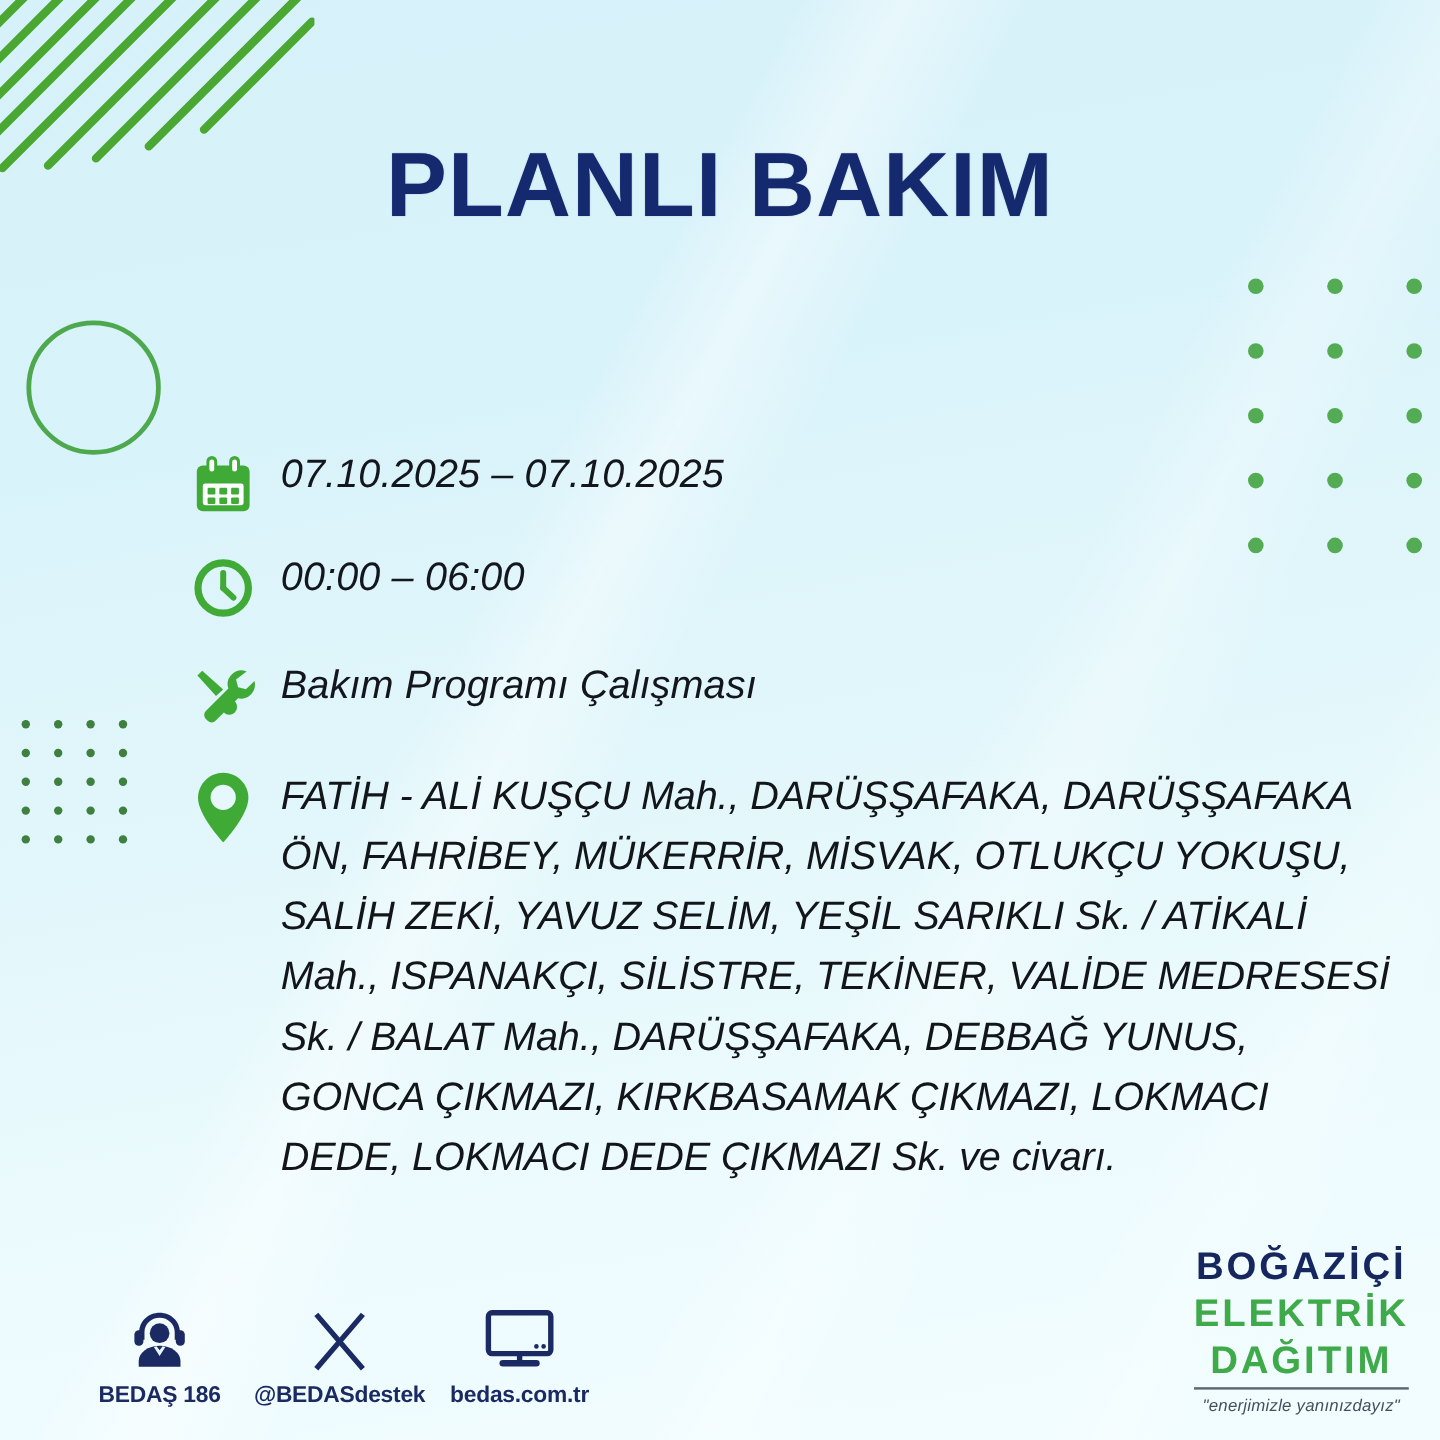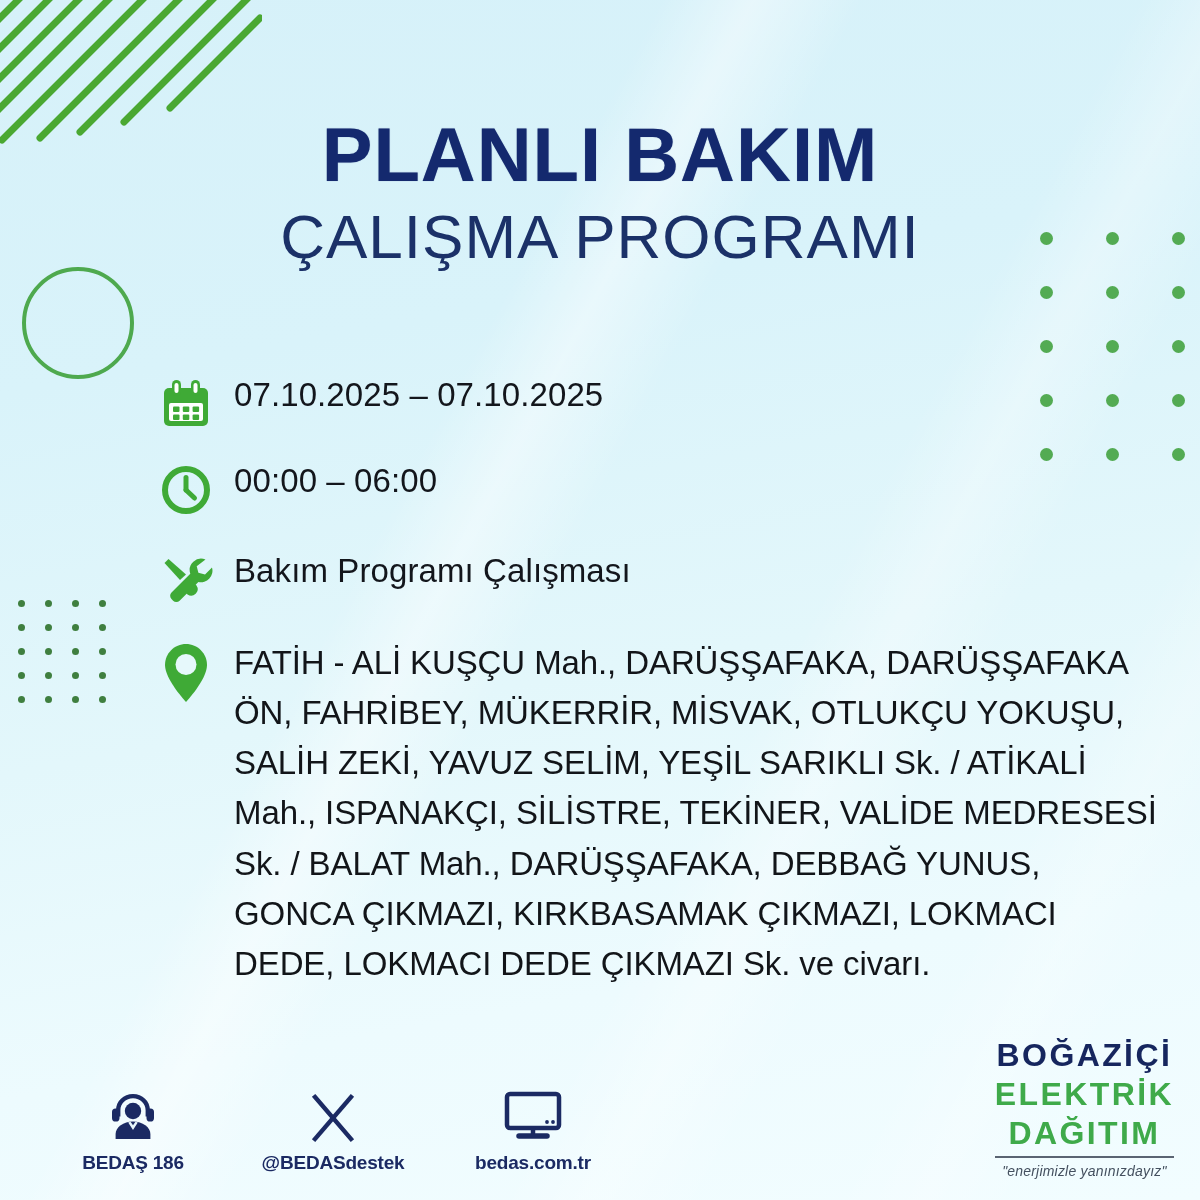--- a/index.html
+++ b/index.html
@@ -123,20 +123,21 @@
     display: flex;
     justify-content: flex-start;
     align-items: flex-start;
     padding-top: 2px;
   }
   .info-text {
     font-size: 33px;
     color: #13161c;
     line-height: 1.16;
     letter-spacing: 0.1px;
+    font-style: italic;
   }
   #row-date { margin-bottom: 32px; }
   #row-time { margin-bottom: 36px; }
   #row-work { margin-bottom: 32px; }
 
   #address-text {
     font-size: 33px;
     line-height: 1.52;
     color: #121519;
     letter-spacing: -0.1px;
@@ -144,21 +145,20 @@
   }
   #row-address .info-icon { padding-top: 4px; }
 
   
   #footer-contacts {
     position: absolute;
     left: 58px;
     bottom: 26px;
     display: flex;
     align-items: flex-end;
-    gap: 50px;
     justify-content: space-between;
   }
   .contact {
     display: flex;
     flex-direction: column;
     align-items: center;
     width: 150px;
   }
   .contact .c-icon {
     height: 56px;
@@ -267,21 +267,20 @@
       <span></span>
       <span></span>
     <span></span>
       <span></span>
       <span></span>
       <span></span>
   </div>
 
   <div id="header">
     <h1 id="title-main">PLANLI BAKIM</h1>
-    <h2 id="title-sub">ÇALIŞMA PROGRAMI</h2>
   </div>
 
   <div id="info">
 
     <div class="info-row" id="row-date">
       <div class="info-icon">
         <svg width="52" height="52" viewBox="0 0 52 52">
           <rect x="4" y="10" width="44" height="38" rx="5" fill="#3faa36"></rect>
           <rect x="9" y="25" width="34" height="18" rx="2" fill="#ffffff"></rect>
           <rect x="12" y="2" width="9" height="16" rx="4.5" fill="#3faa36"></rect>

